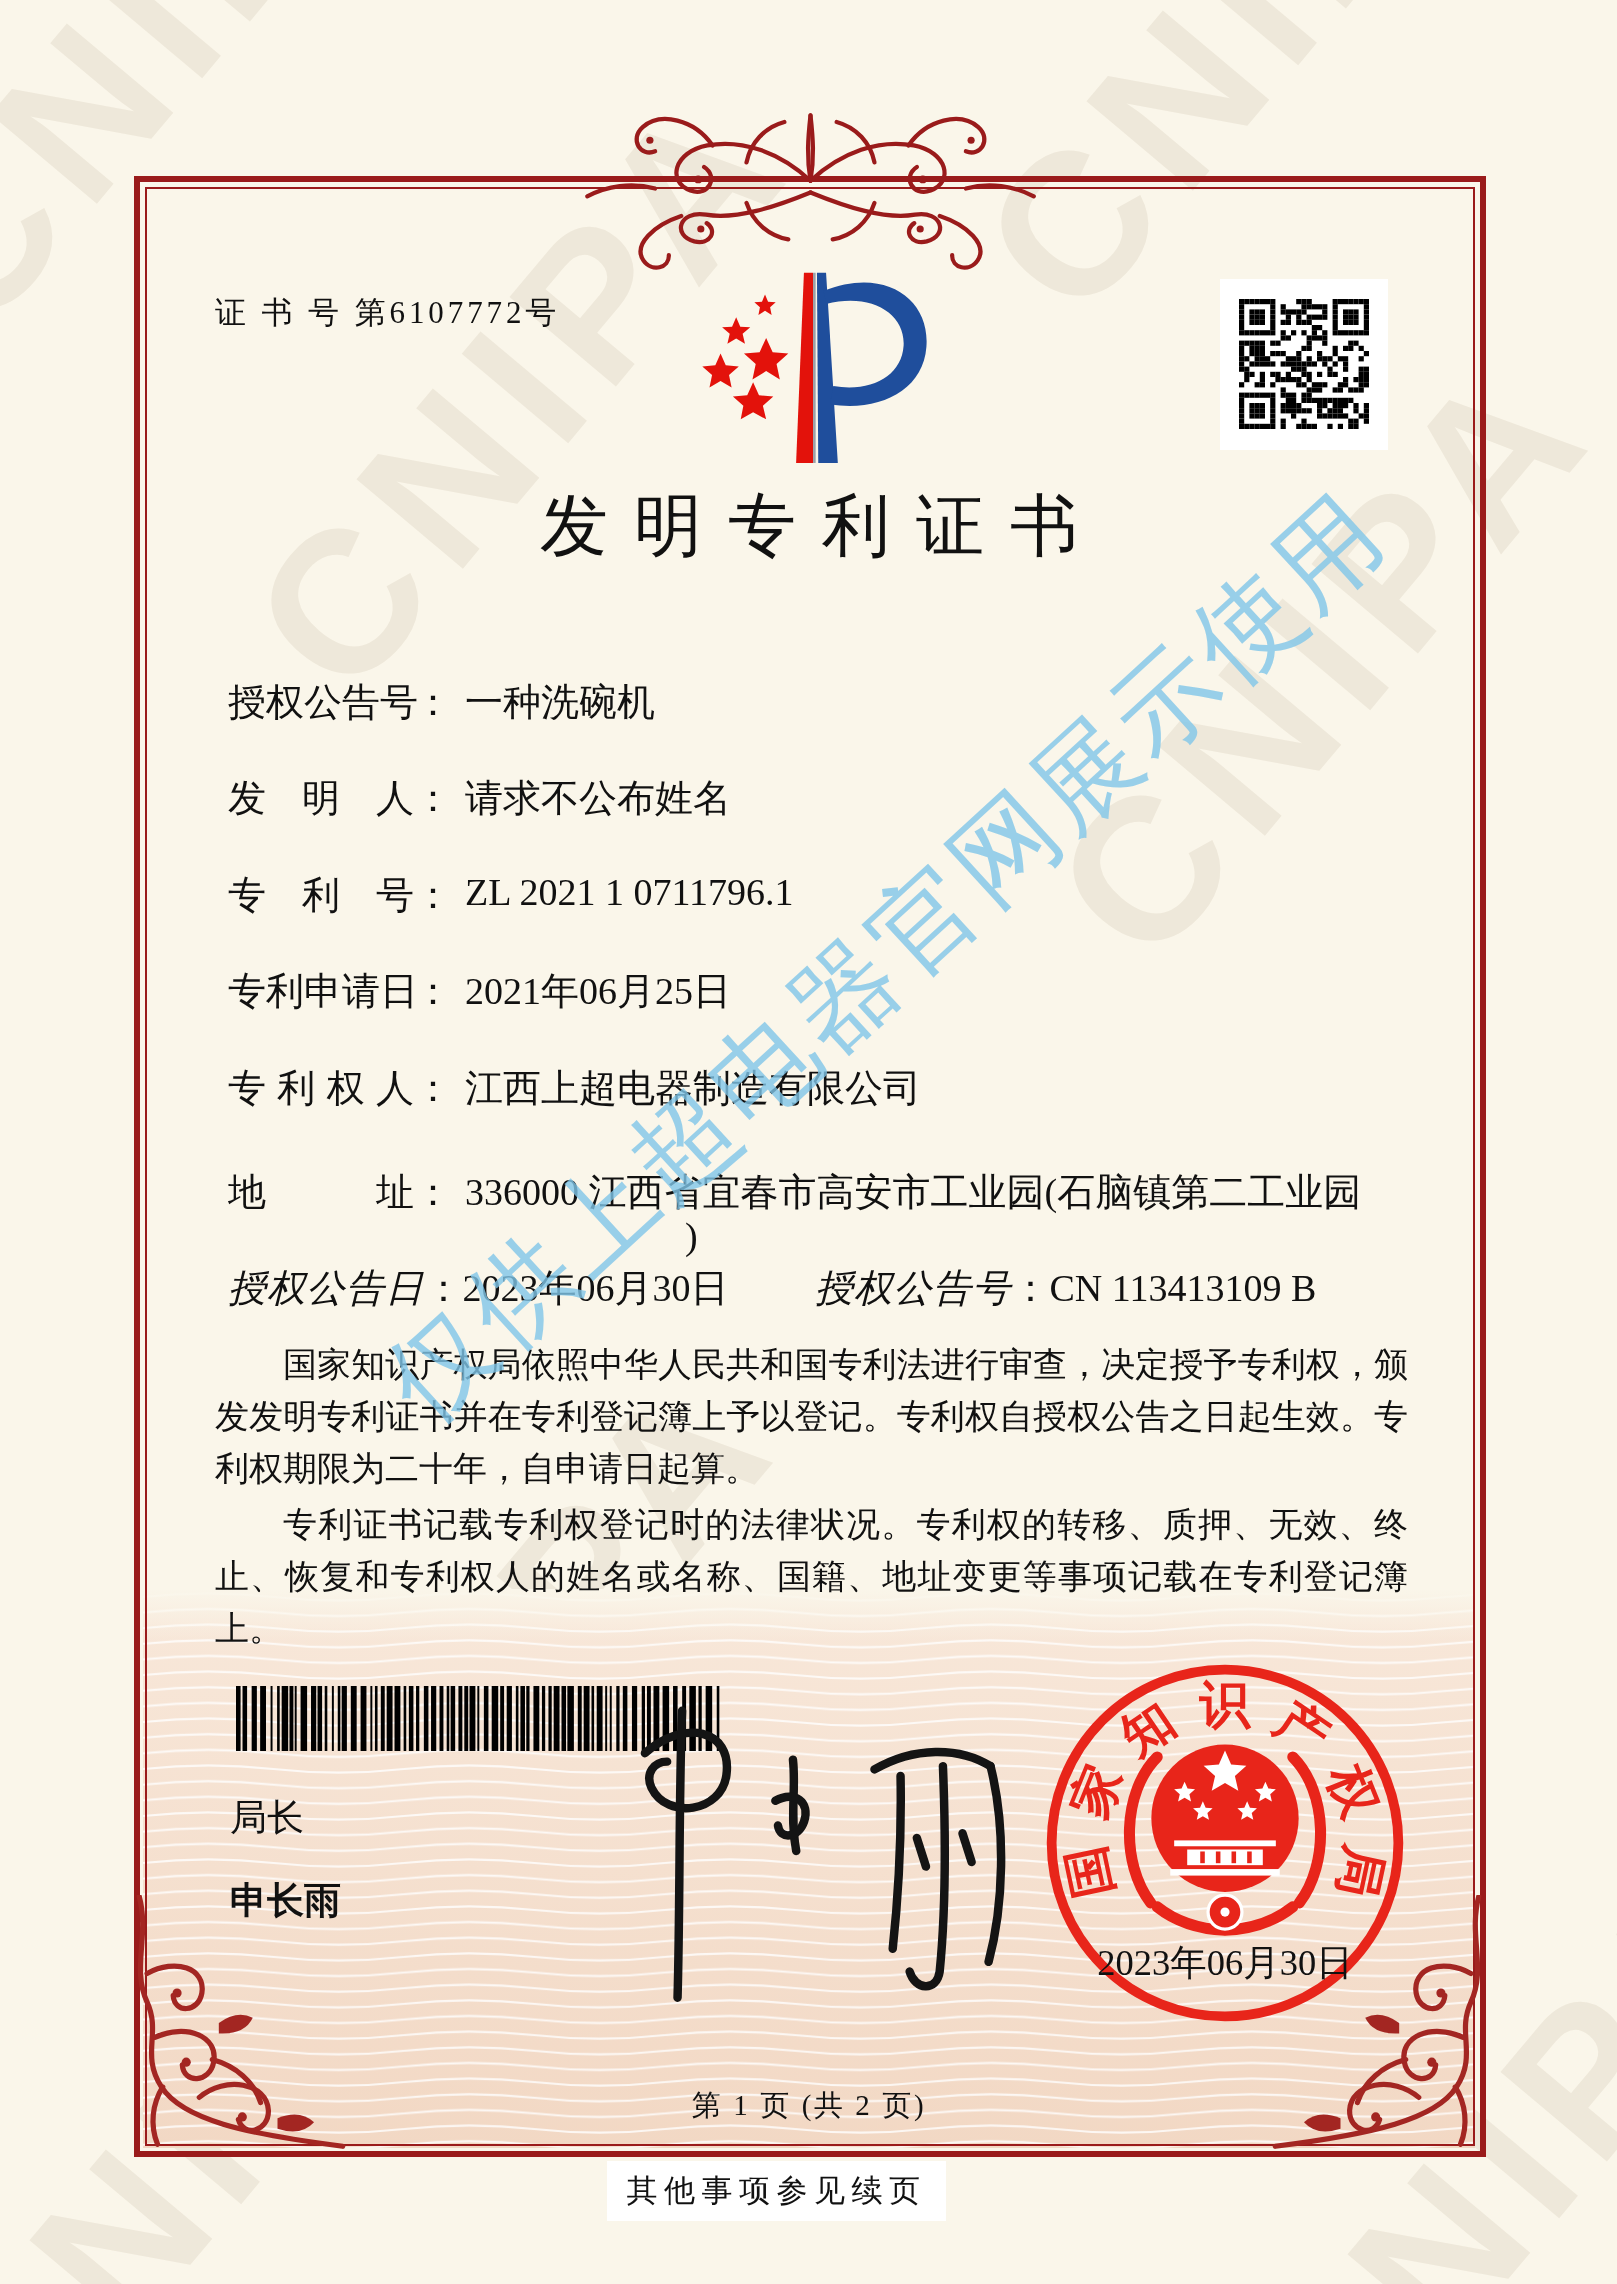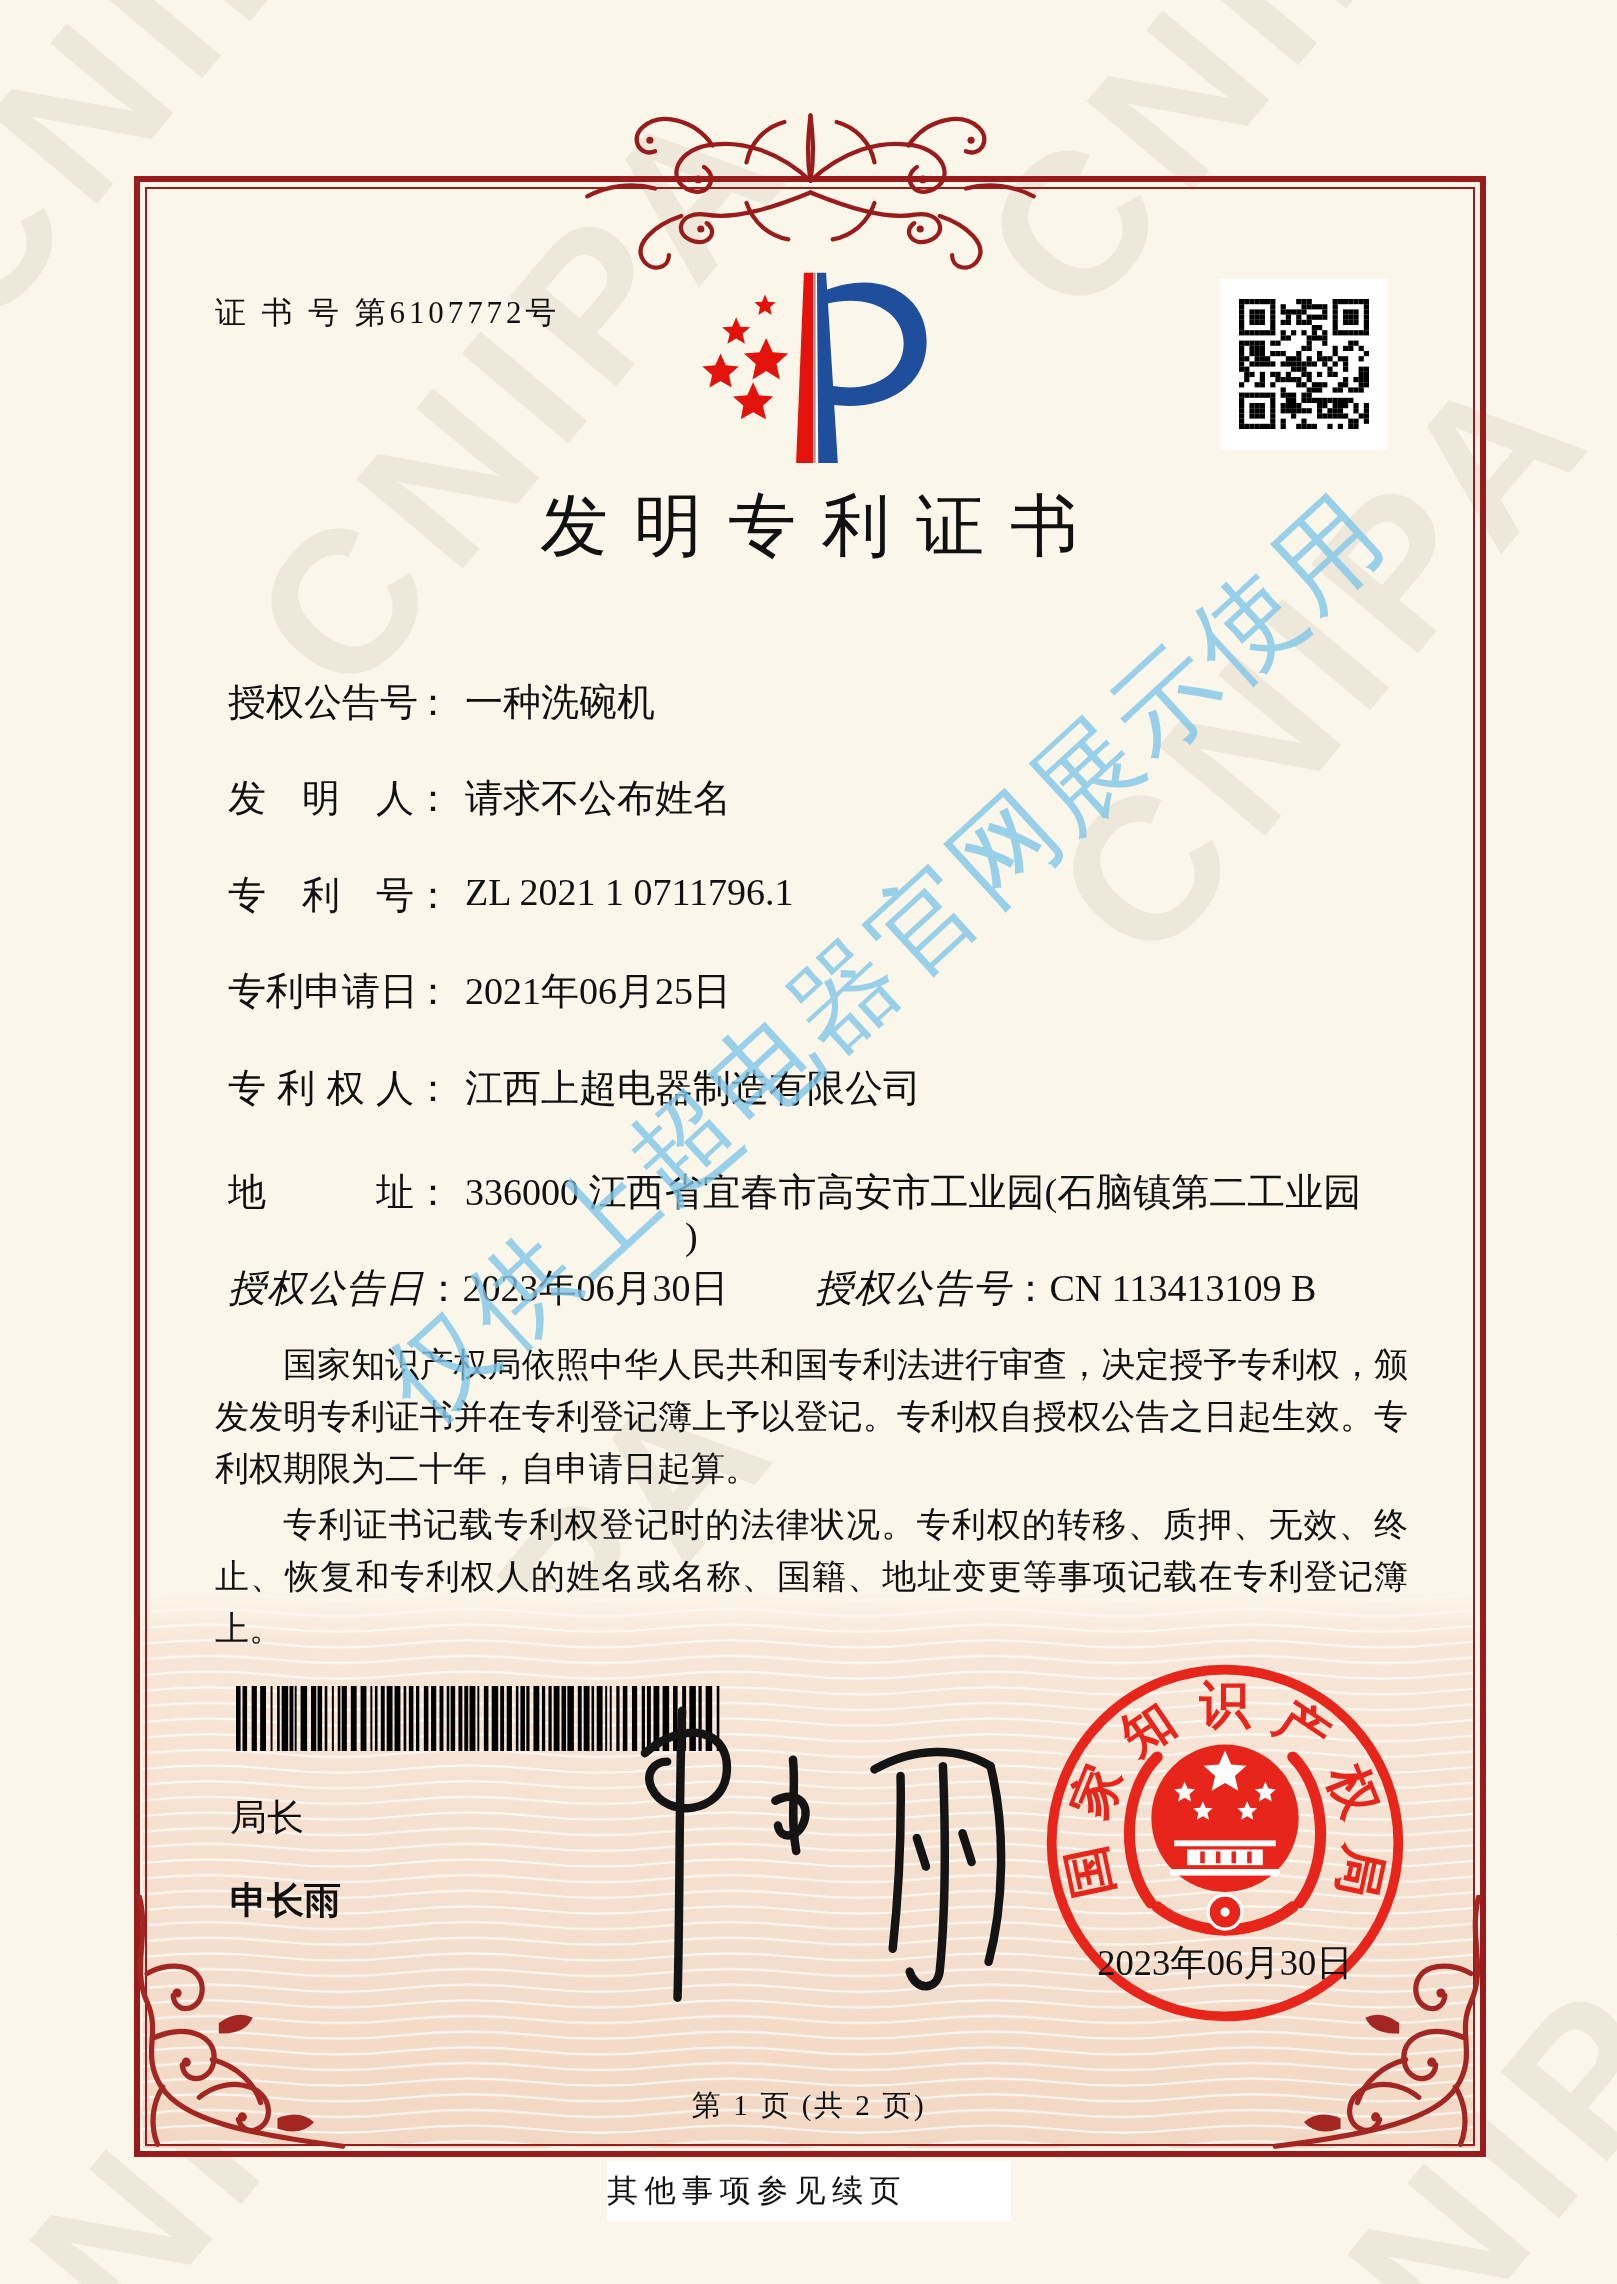--- a/index.html
+++ b/index.html
@@ -108,23 +108,23 @@
   .seal{position:absolute;left:1036px;top:1654px;width:378px;height:378px;}
   .seal-ring-char{
     font-size:78px;font-weight:700;
     font-family:"Liberation Serif","DejaVu Serif",serif;
   }
   .page-num{
     position:absolute;left:0;top:2086px;width:100%;
     text-align:center;font-size:29px;letter-spacing:2.6px;
   }
   .bottom-strip{
-    position:absolute;left:607px;top:2161px;width:404px;height:60px;
+    position:absolute;left:607px;top:2161px;width:339px;height:60px;
     background:#ffffff;
-    display:flex;align-items:center;
+    display:flex;align-items:center;justify-content:center;
   }
   .bottom-note{
     font-size:31px;letter-spacing:6.5px;font-weight:500;
   }
   .orn-top{position:absolute;left:582px;top:84px;width:457px;height:196px;}
   .orn-bl{position:absolute;left:121px;top:1895px;width:225px;height:258px;}
   .orn-br{position:absolute;left:1272px;top:1895px;width:225px;height:258px;transform:scaleX(-1);}
 </style>
 </head>
 <body>

